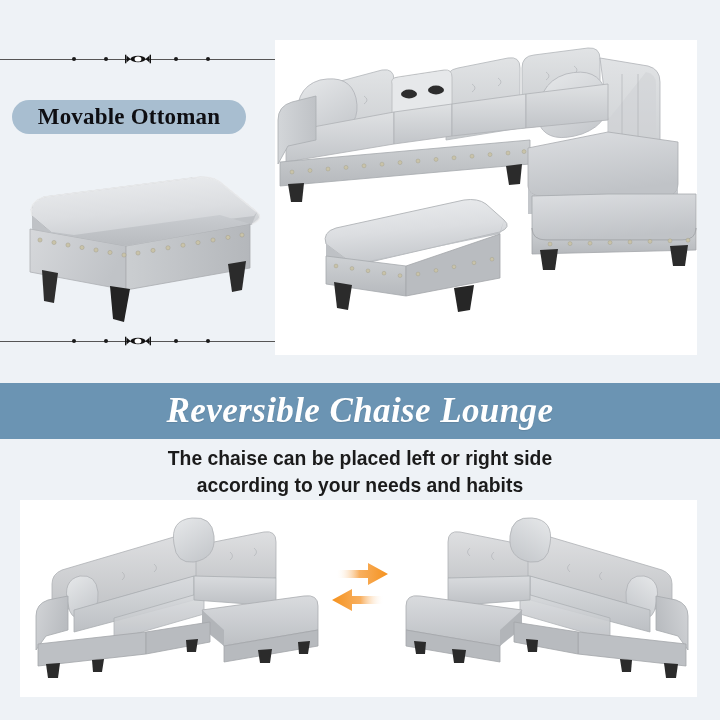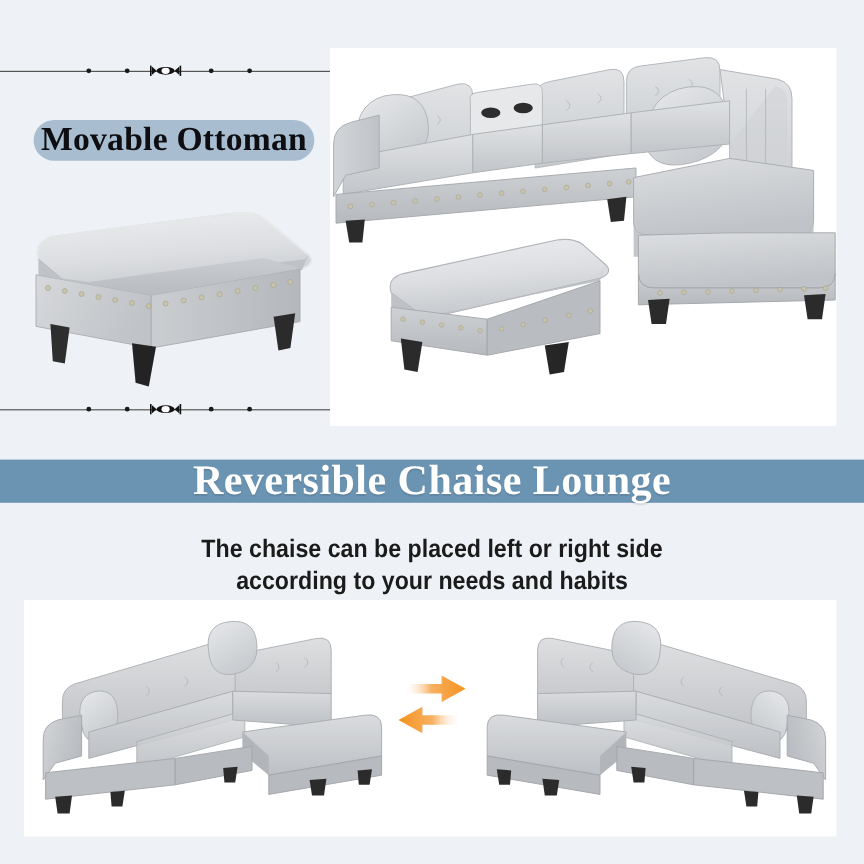--- a/index.html
+++ b/index.html
@@ -72,21 +72,21 @@
     <svg class="orn" viewBox="0 0 26 11">
       <ellipse cx="13" cy="5.5" rx="7.5" ry="3.2" fill="#121212"></ellipse>
       <ellipse cx="13" cy="5.5" rx="3.4" ry="2.6" fill="#ffffff"></ellipse>
       <path d="M5.5 5.5 L1.5 2 L1.5 9 Z" fill="#121212"></path>
       <path d="M20.5 5.5 L24.5 2 L24.5 9 Z" fill="#121212"></path>
       <rect x="0" y="1.2" width="1.3" height="8.6" fill="#121212"></rect>
       <rect x="24.7" y="1.2" width="1.3" height="8.6" fill="#121212"></rect>
     </svg>
   </div>
 
-  <div class="badge" style="left:28px;top:100px;width:234px;height:34px;font-size:28px;">
+  <div class="badge" style="left:12px;top:100px;width:234px;height:34px;font-size:23px;">
     <span>Movable Ottoman</span>
   </div>
 
   <svg style="position:absolute;left:14px;top:172px;width:256px;height:156px;" viewBox="0 0 256 156">
     <defs>
       <linearGradient id="otCushion" x1="0" y1="0" x2="0.25" y2="1">
         <stop offset="0%" stop-color="#eceef0"></stop>
         <stop offset="55%" stop-color="#dcdee1"></stop>
         <stop offset="100%" stop-color="#c6c9cd"></stop>
       </linearGradient>
@@ -272,21 +272,21 @@
       <circle cx="140" cy="230" r="1.9"></circle>
         <circle cx="158" cy="226.4" r="1.9"></circle>
       <circle cx="176" cy="222.8" r="1.9"></circle>
         <circle cx="196" cy="218.8" r="1.9"></circle>
       <circle cx="214" cy="215.2" r="1.9"></circle>
     </g>
     <path d="M56 238 L74 241 L70 266 L59 264 Z" fill="#2b2b2b"></path>
     <path d="M176 244 L196 241 L192 266 L180 268 Z" fill="#262626"></path>
   </svg>
 
-  <div class="banner" style="top:383px;height:36px;">
+  <div class="banner" style="top:383px;height:56px;font-style:italic;">
     <span class="banner-text">Reversible Chaise Lounge</span>
   </div>
 
   <div class="subtitle" style="top:444px;">
     <div>The chaise can be placed left or right side</div>
     <div>according to your needs and habits</div>
   </div>
 
   <div class="panel" style="left:20px;top:500px;width:677px;height:197px;"></div>
 

